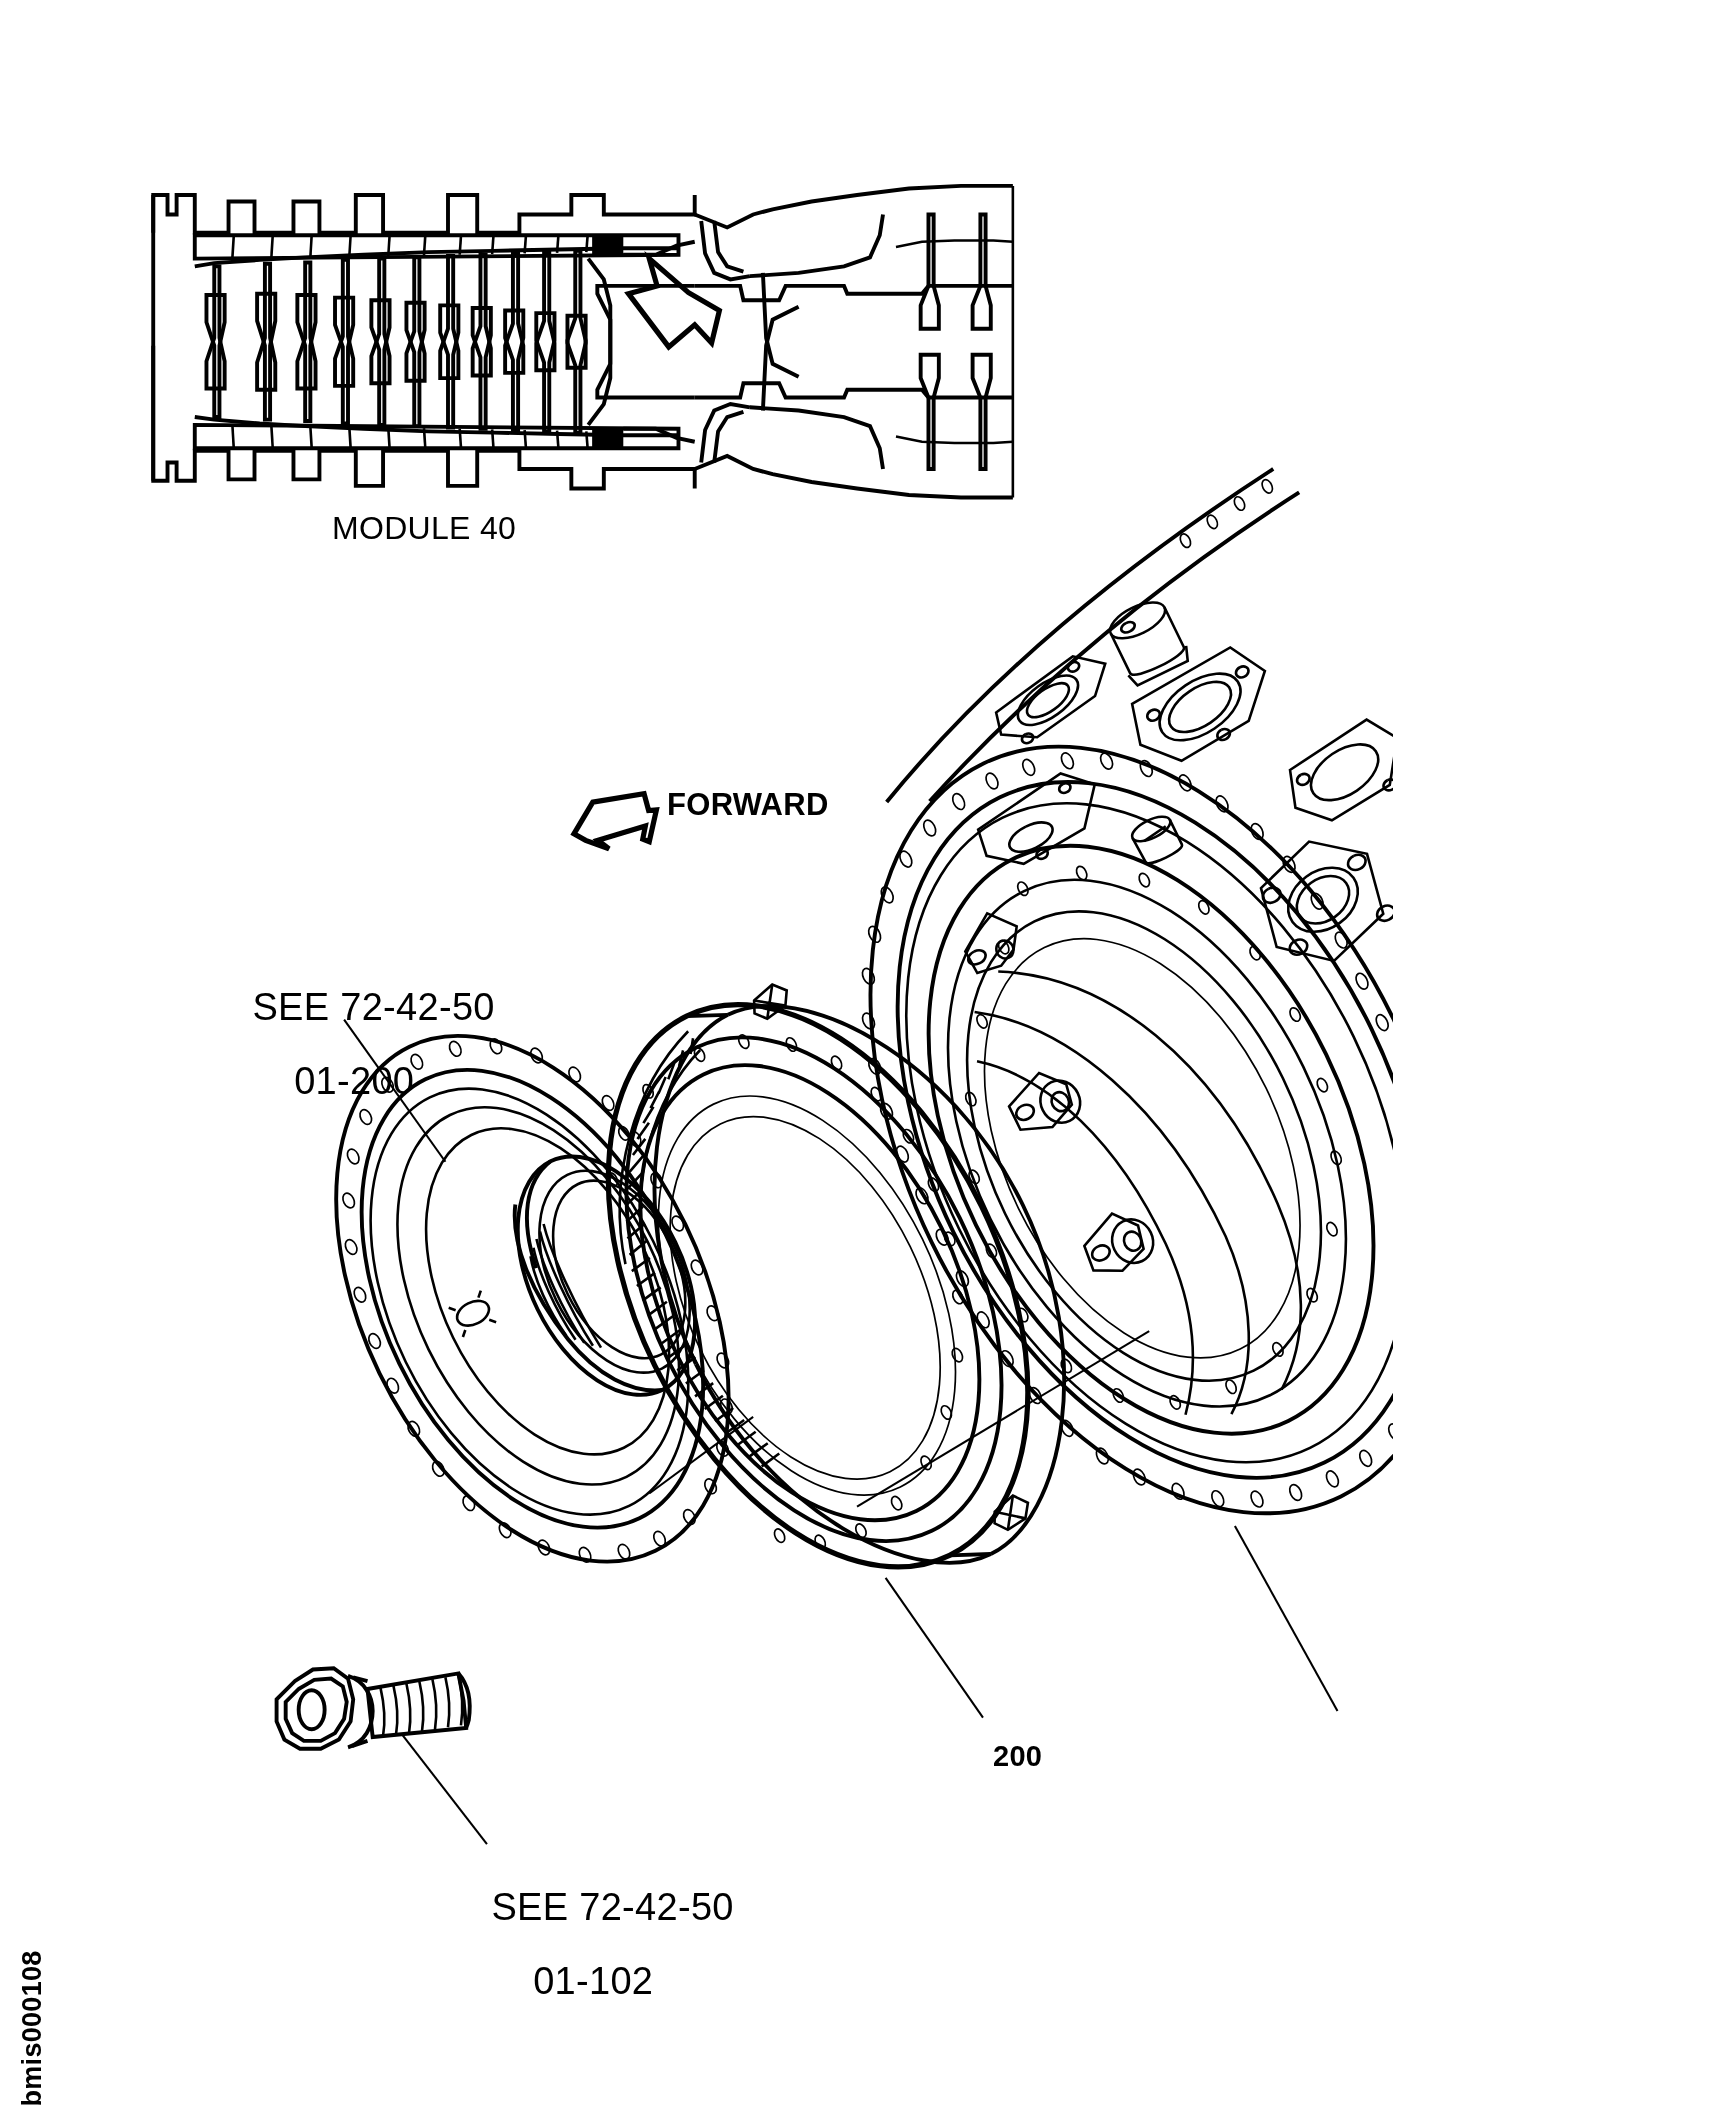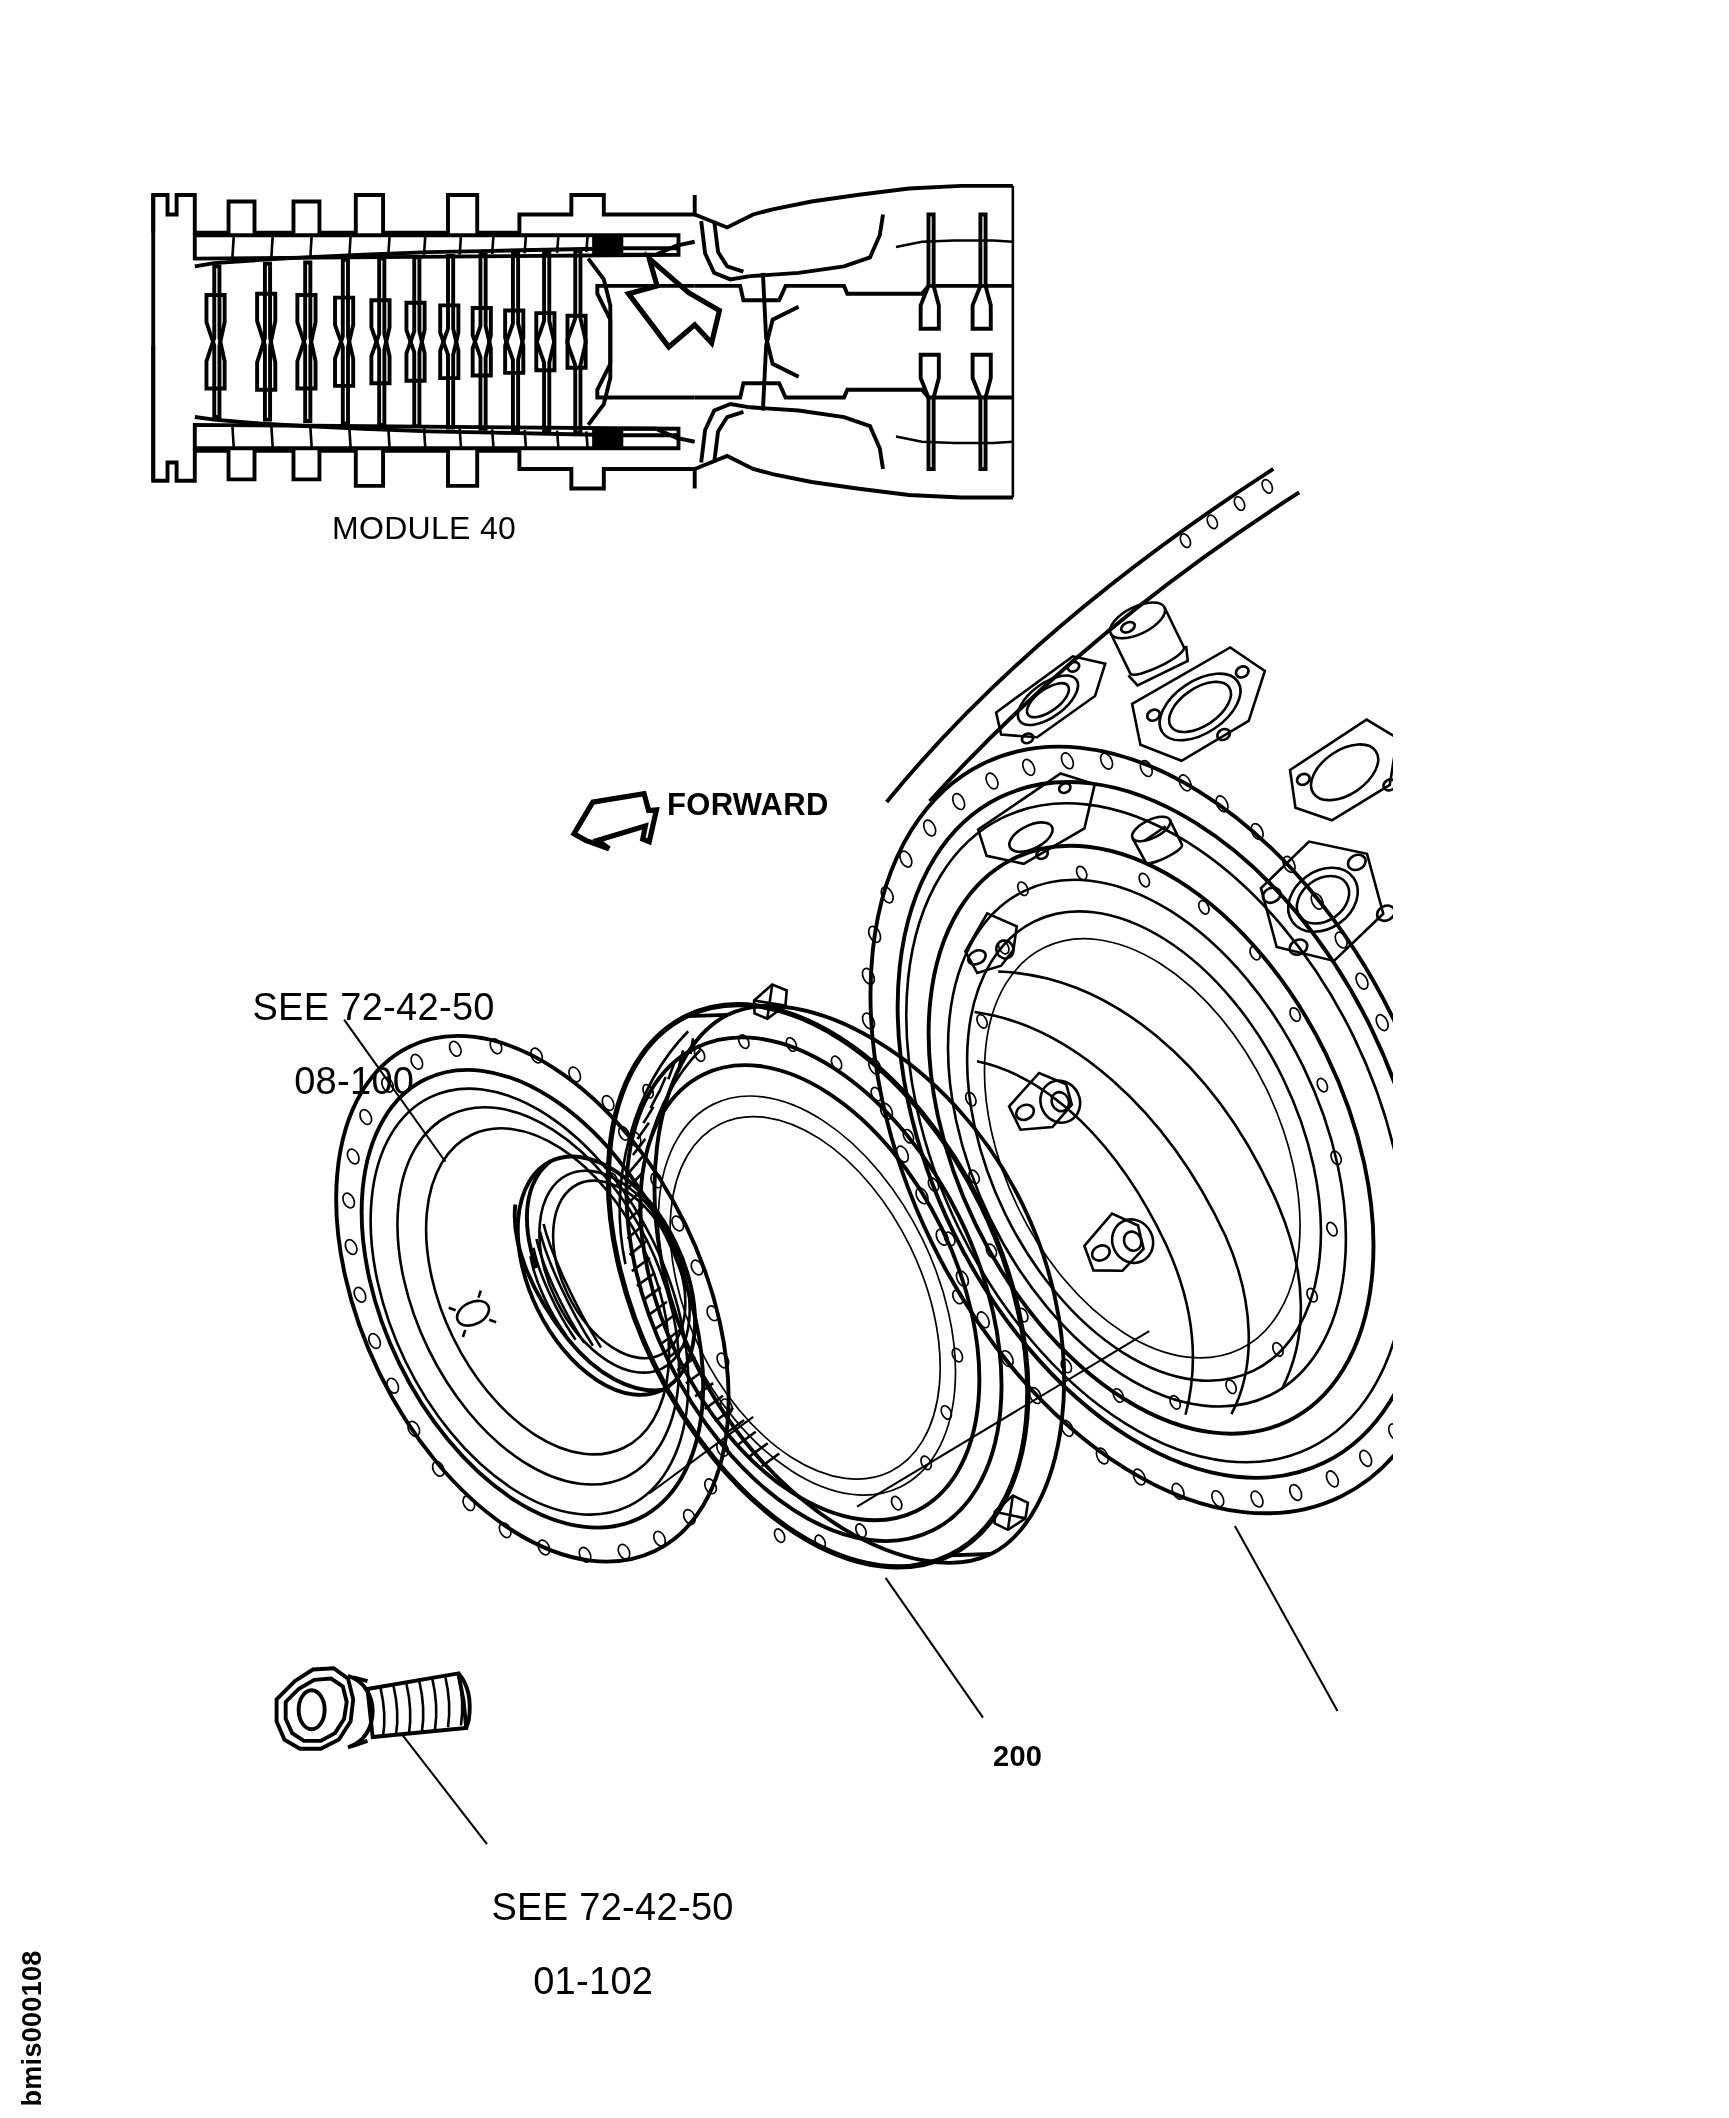--- a/index.html
+++ b/index.html
@@ -581,21 +581,21 @@
       <path d="M1000,2300 L1160,2182"></path>
     </g>
   </svg>
 
   <div class="txt lbl-module">MODULE 40</div>
 
   <div class="txt lbl-forward">FORWARD</div>
 
   <div class="txt callout co-100">
     <span>SEE 72-42-50</span><br>
-    <span>08-100</span>
+    <span>01-200</span>
   </div>
 
   <div class="txt callout co-102">
     <span>SEE 72-42-50</span><br>
     <span>01-102</span>
   </div>
 
 
   <div class="txt lbl-200">200</div>
 

